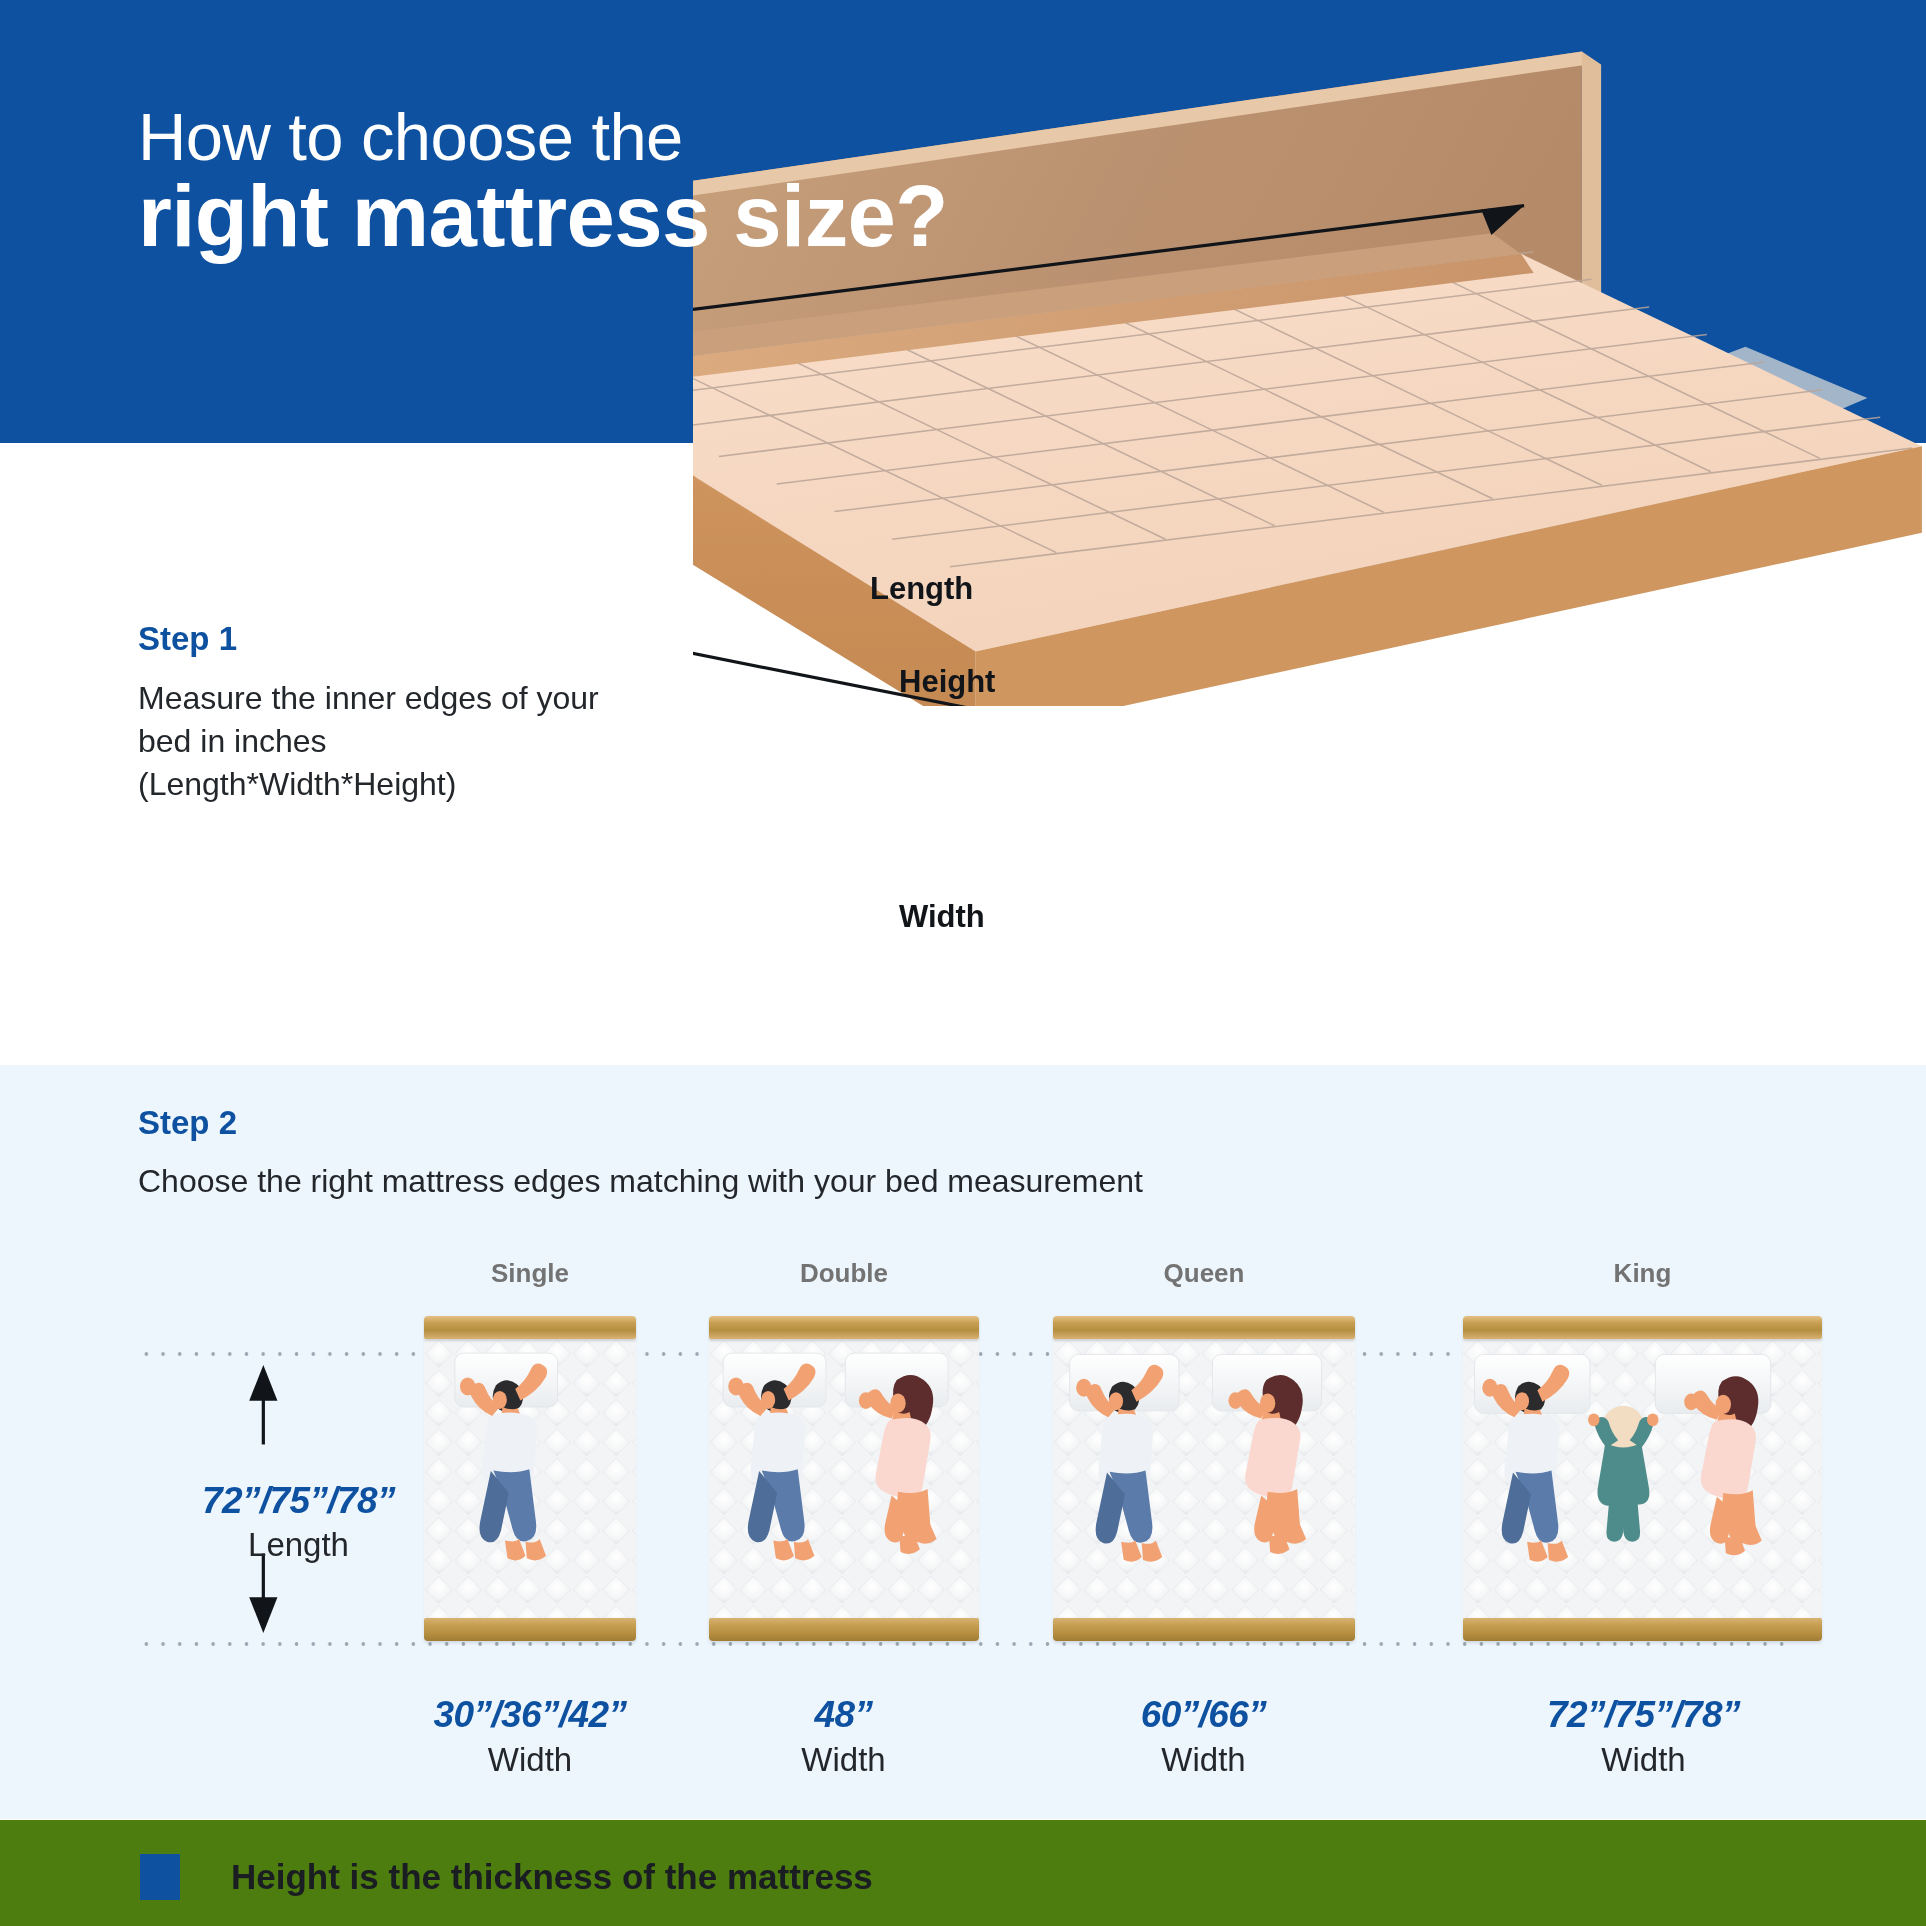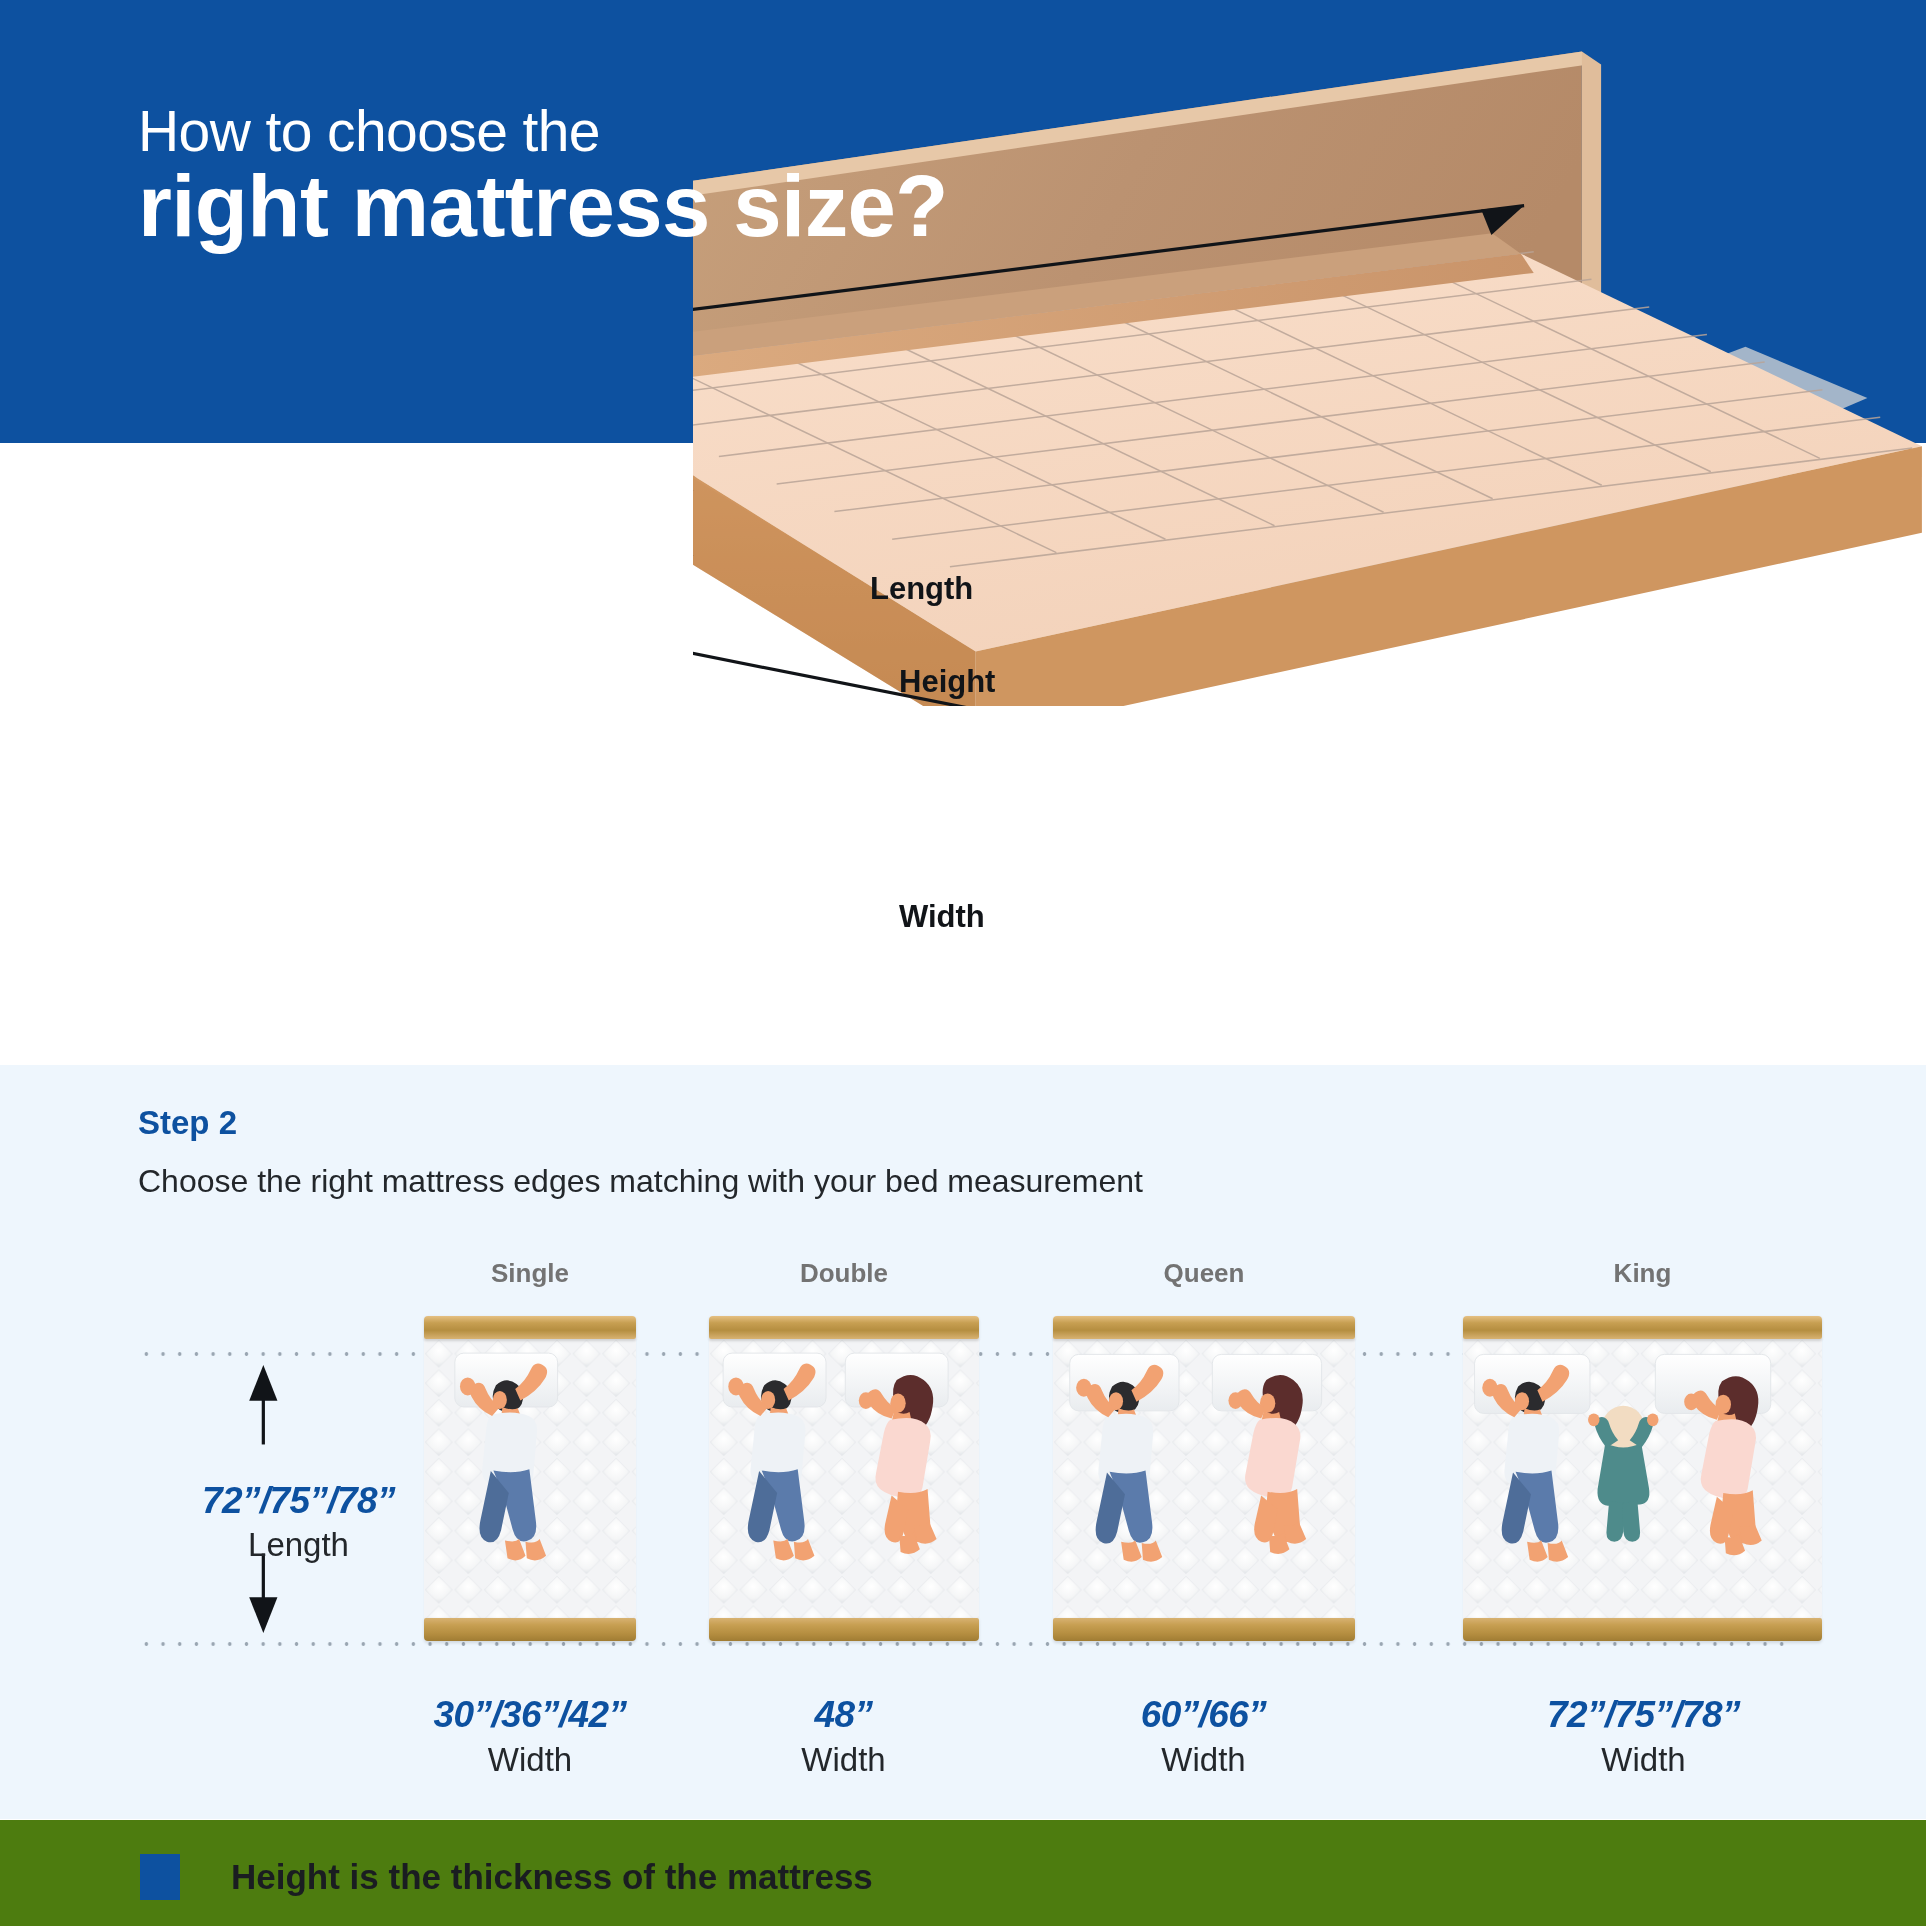--- a/index.html
+++ b/index.html
@@ -14,21 +14,21 @@
 
   
   .header{
     position:absolute;left:0;top:0;width:1926px;height:443px;
     background:#0d51a0;
     z-index:1;
   }
   .title-wrap{position:absolute;left:138px;top:103px;width:1284px;}
   .title-line1{
     font-family:"Liberation Sans", sans-serif;
-    font-size:57px;line-height:1.0;color:#ffffff;font-weight:300;
+    font-size:67px;line-height:1.0;color:#ffffff;font-weight:300;
     letter-spacing:-0.6px;white-space:nowrap;
   }
   .title-line2{
     font-family:"Liberation Sans", sans-serif;
     font-size:87px;line-height:1.05;color:#ffffff;font-weight:700;
     letter-spacing:-0.6px;white-space:nowrap;
   }
 
   
   .step1-section{
@@ -159,20 +159,26 @@
 <body>
 
 <div class="page">
 
   <div class="header"></div>
   <div class="title-wrap" style="z-index:4">
     <div class="title-line1">How to choose the</div>
     <div class="title-line2">right mattress size?</div>
   </div>
 
+  <div class="step1-section">
+    <div class="step1-text">
+      <div class="step-label">Step 1</div>
+      <div class="step-body">Measure the inner edges of your bed in inches (Length*Width*Height)</div>
+    </div>
+  </div>
 
   <div class="bed-wrap">
     <svg class="bed-svg" width="1233" height="802" viewBox="0 0 1921 1250">
       <defs>
         <linearGradient id="hbFront" x1="0" y1="0" x2="1" y2="0.25">
           <stop offset="0%" stop-color="#c8a17c"></stop>
           <stop offset="55%" stop-color="#bb9271"></stop>
           <stop offset="100%" stop-color="#b58a68"></stop>
         </linearGradient>
         <linearGradient id="railSide" x1="0" y1="0" x2="0" y2="1">

